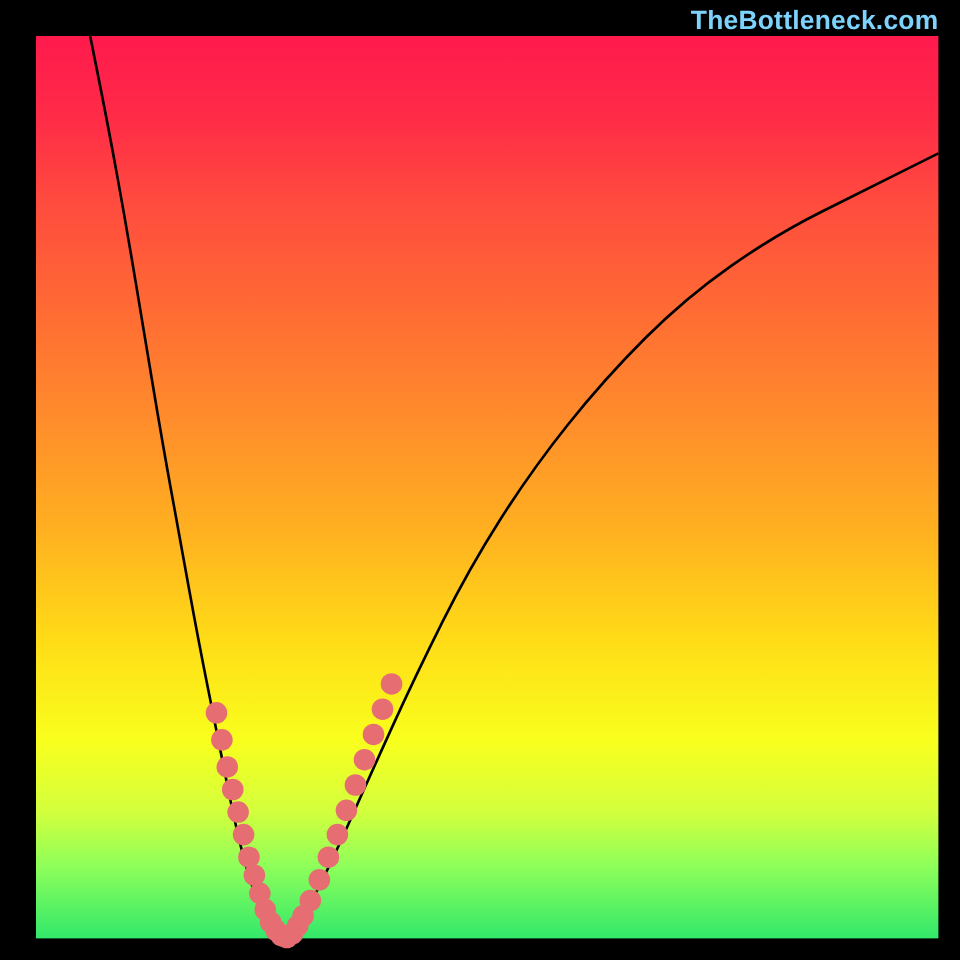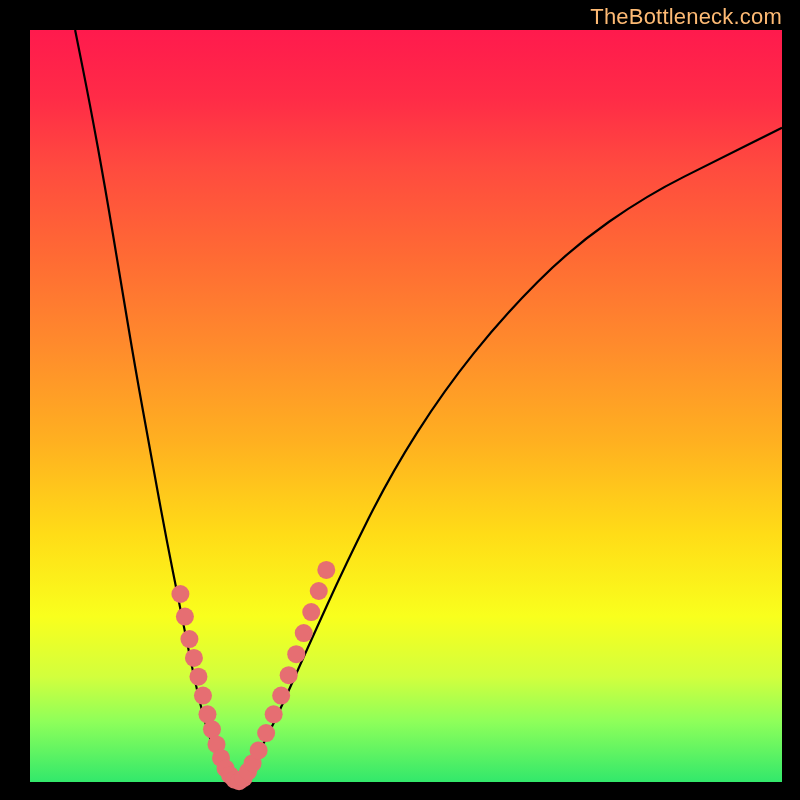--- a/index.html
+++ b/index.html
@@ -35,24 +35,24 @@
       #f9ff1d 78%,
       #d2ff3d 86%,
       #8eff5a 92%,
       #32e86b 100%
     );
   }
   .watermark {
     position: absolute;
     top: 4px;
     right: 18px;
-    color: #fdba74;
+    color: #7dd3fc;
     font-size: 22px;
     letter-spacing: 0.2px;
-    font-weight: 400;
+    font-weight: 700;
     text-align: center;
   }
   svg {
     position: absolute;
     left: 0;
     top: 0;
   }
   .curve {
     fill: none;
     stroke: #000;

